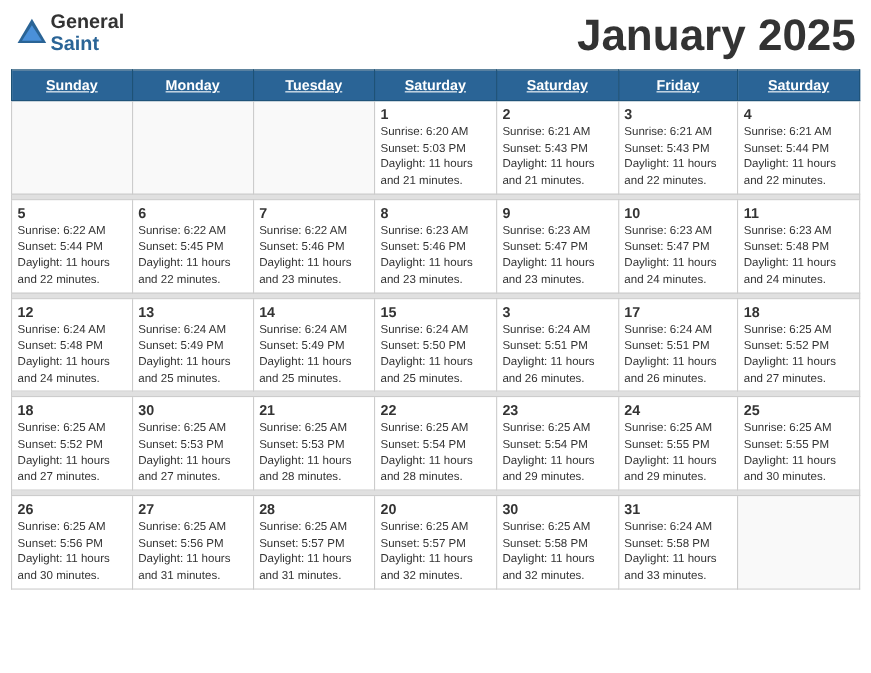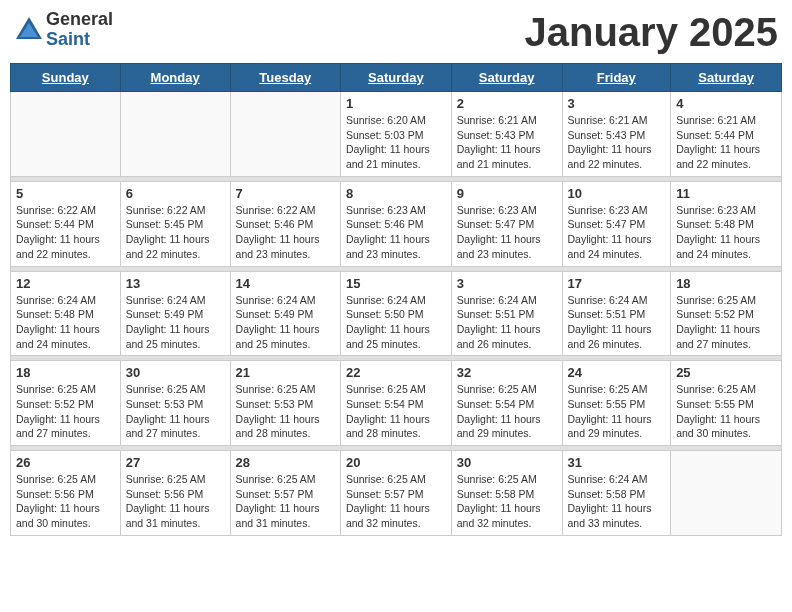--- a/index.html
+++ b/index.html
@@ -286,21 +286,21 @@
 and 28 minutes.</div>
         </td>
         <td>
           <div class="day-number">22</div>
           <div class="day-info" style="white-space: pre-line;">Sunrise: 6:25 AM
 Sunset: 5:54 PM
 Daylight: 11 hours
 and 28 minutes.</div>
         </td>
         <td>
-          <div class="day-number">32</div>
+          <div class="day-number">23</div>
           <div class="day-info" style="white-space: pre-line;">Sunrise: 6:25 AM
 Sunset: 5:54 PM
 Daylight: 11 hours
 and 29 minutes.</div>
         </td>
         <td>
           <div class="day-number">24</div>
           <div class="day-info" style="white-space: pre-line;">Sunrise: 6:25 AM
 Sunset: 5:55 PM
 Daylight: 11 hours

